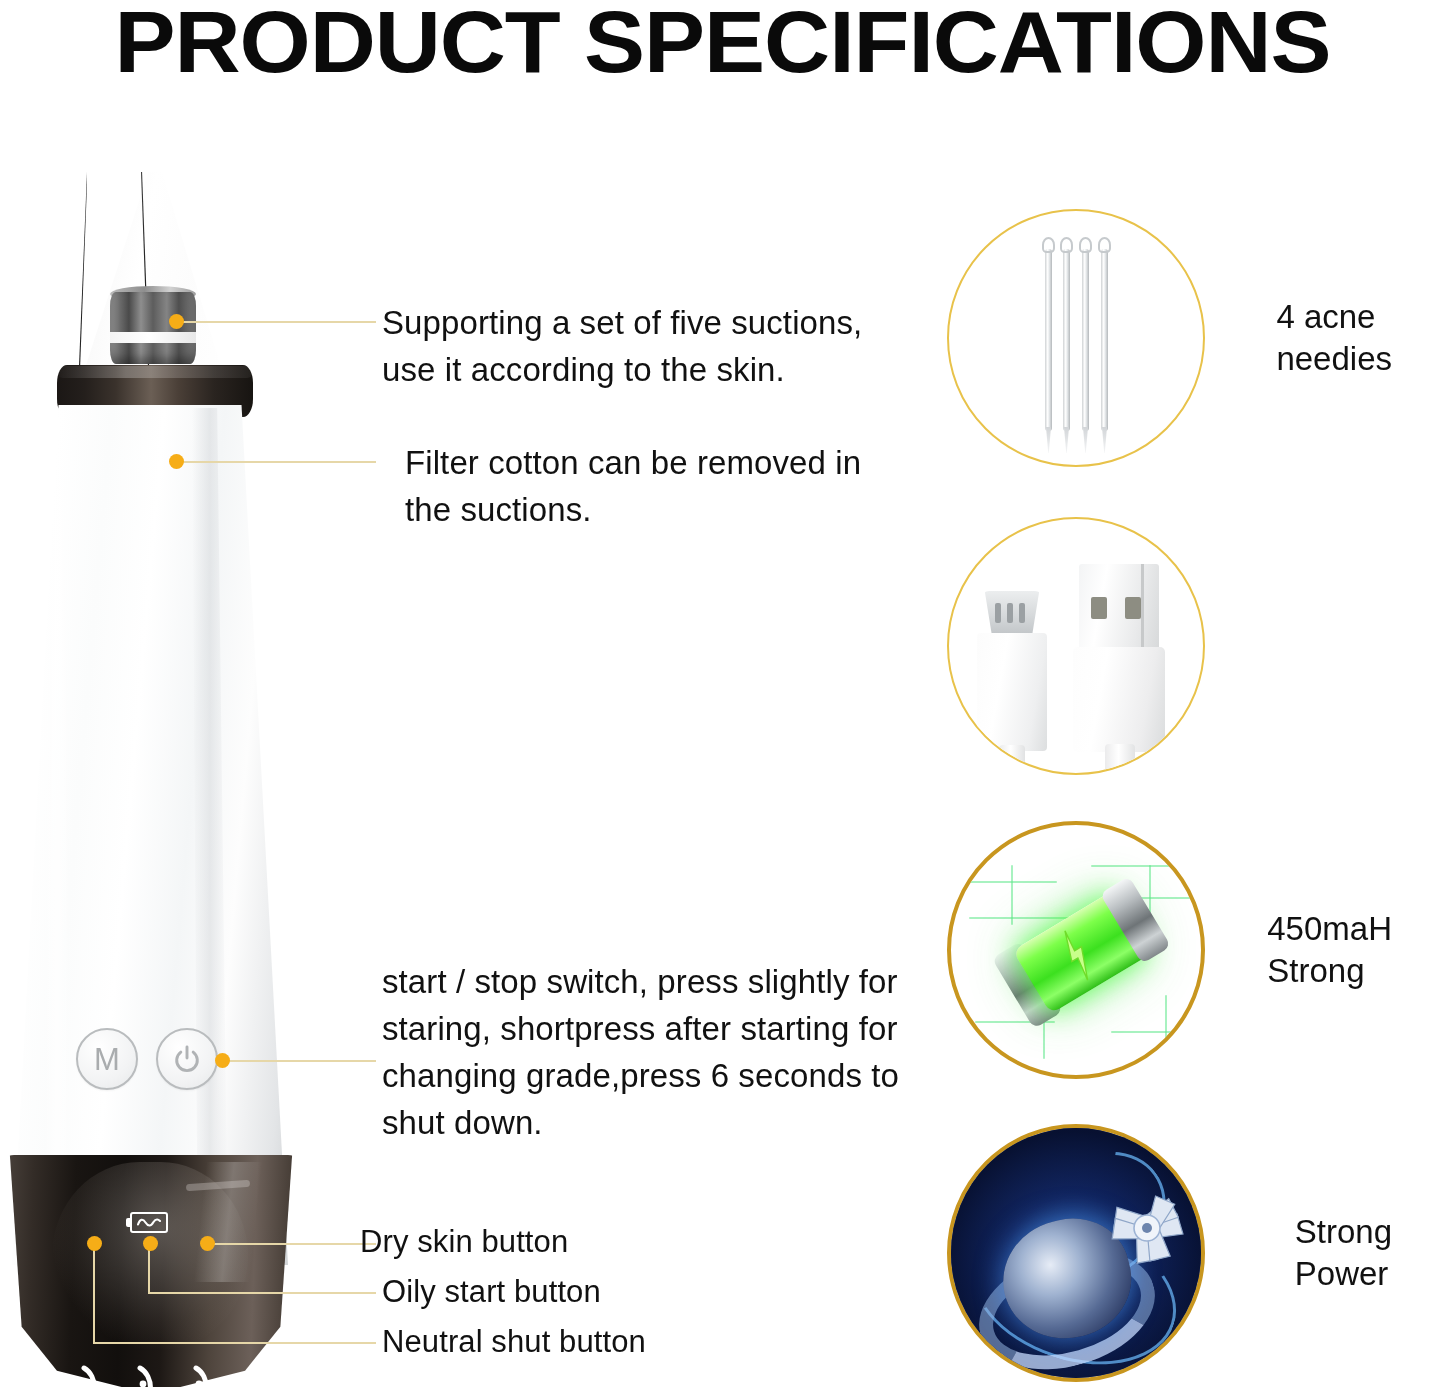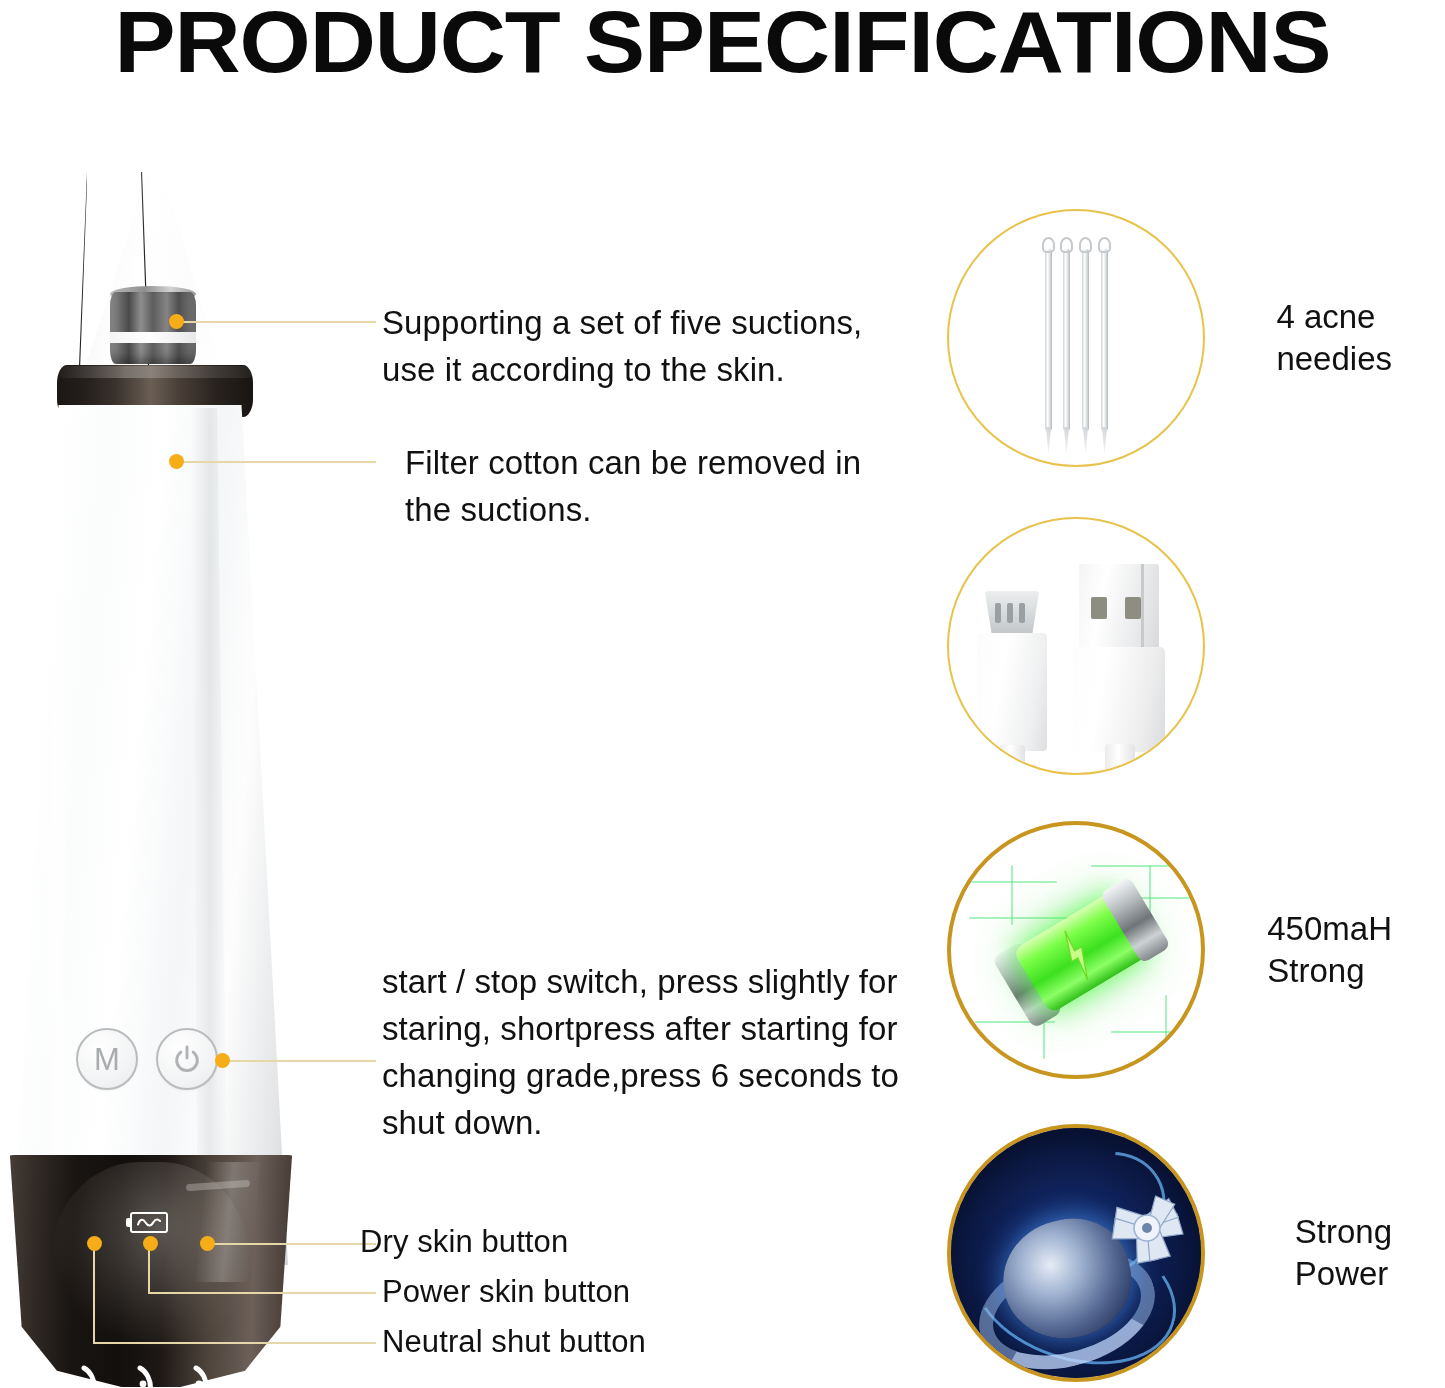--- a/index.html
+++ b/index.html
@@ -596,21 +596,21 @@
   <div class="callout-text" style="left:382px; top:439px; width:580px;margin-left:23px;">Filter cotton can be removed in
 the suctions.</div>
 
   <div class="callout-text" style="left:382px; top:958px; width:600px;">start / stop switch, press slightly for
 staring, shortpress after starting for
 changing grade,press 6 seconds to
 shut down.</div>
 
   <div class="callout-text small" style="left:360px; top:1222px;">Dry skin button</div>
 
-  <div class="callout-text small" style="left:382px; top:1272px;">Power skin button</div>
+  <div class="callout-text small" style="left:382px; top:1272px;">Oily start button</div>
 
   <div class="callout-text small" style="left:382px; top:1322px;">Neutral shut button</div>
 
   <div class="feature-row" id="feature-0">
     <div class="feature-circle ring">
       <div class="needle" style="left:96px;"></div>
       <div class="needle" style="left:114px;"></div>
       <div class="needle" style="left:133px;"></div>
       <div class="needle" style="left:152px;"></div>
       <div class="needle-loop" style="left:93px;"></div>

